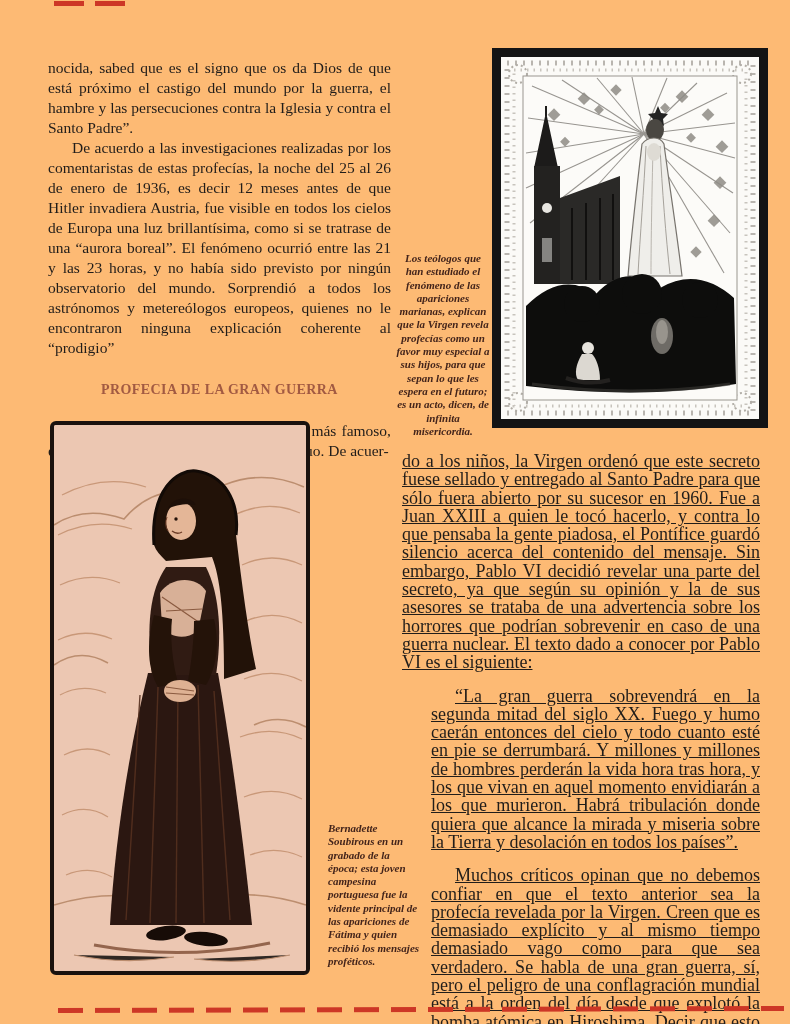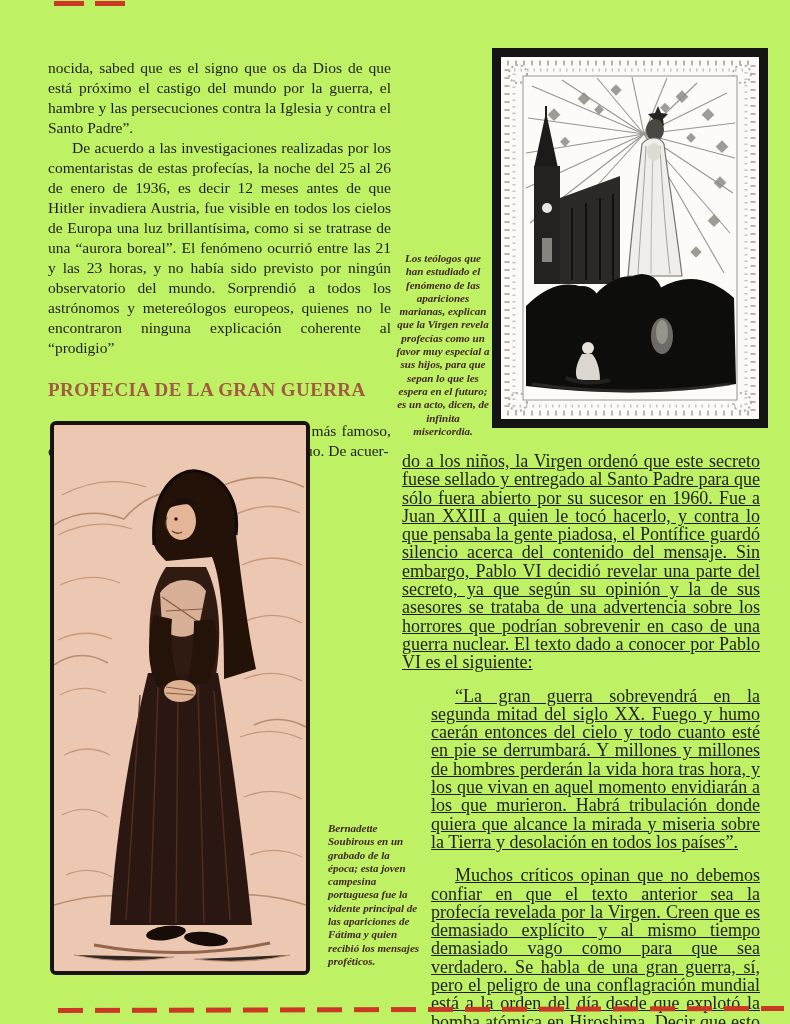--- a/index.html
+++ b/index.html
@@ -1,36 +1,36 @@
 <!DOCTYPE html>
 <html><head>
 <meta charset="utf-8">
 <style>
   html,body{margin:0;padding:0;background:#e8e6e2;}
   .page{
     position:relative;width:790px;height:1024px;margin:0 auto;
-    background:#bef264;overflow:hidden;
+    background:#fdba74;overflow:hidden;
     font-family:"Liberation Serif","DejaVu Serif",serif;color:#211d1a;
   }
   
   .dash-rule{position:absolute;height:5px;}
   .dash-rule.top{left:54px;top:1px;width:72px;
     background:repeating-linear-gradient(90deg,#cd3726 0 30px,rgba(0,0,0,0) 30px 41px);}
   .dash-rule.bottom{left:58px;top:1007px;width:726px;transform:rotate(-0.15deg);
     background:repeating-linear-gradient(90deg,#cd3726 0 25px,rgba(0,0,0,0) 25px 37px);}
   
   .col{position:absolute;text-align:justify;}
   .col-left{left:48px;top:58px;width:343px;font-size:15.5px;line-height:20px;}
   .col-right{left:402px;top:452px;width:358px;font-size:18px;line-height:18.3px;text-decoration:underline;}
   .col p{margin:0;}
   .col p.indent{text-indent:24px;}
   .col-right p + p{margin-top:15px;margin-left:29px;}
   .section-heading{
-    margin:22px 0 21px 0;text-align:left;
-    font-size:19px;font-weight:bold;letter-spacing:.4px;color:#a25a42;
+    margin:22px 0 21px 0;text-align:center;
+    font-size:14px;font-weight:bold;letter-spacing:.4px;color:#a25a42;
   }
   
   .caption{
     position:absolute;font-style:italic;font-weight:bold;
     font-size:11px;line-height:13.3px;color:#43241b;
   }
   .caption-virgin{left:396px;top:252px;width:94px;text-align:center;}
   .caption-bernadette{left:328px;top:822px;width:94px;text-align:left;}
   
   .holycard{position:absolute;left:492px;top:48px;width:276px;height:380px;}

